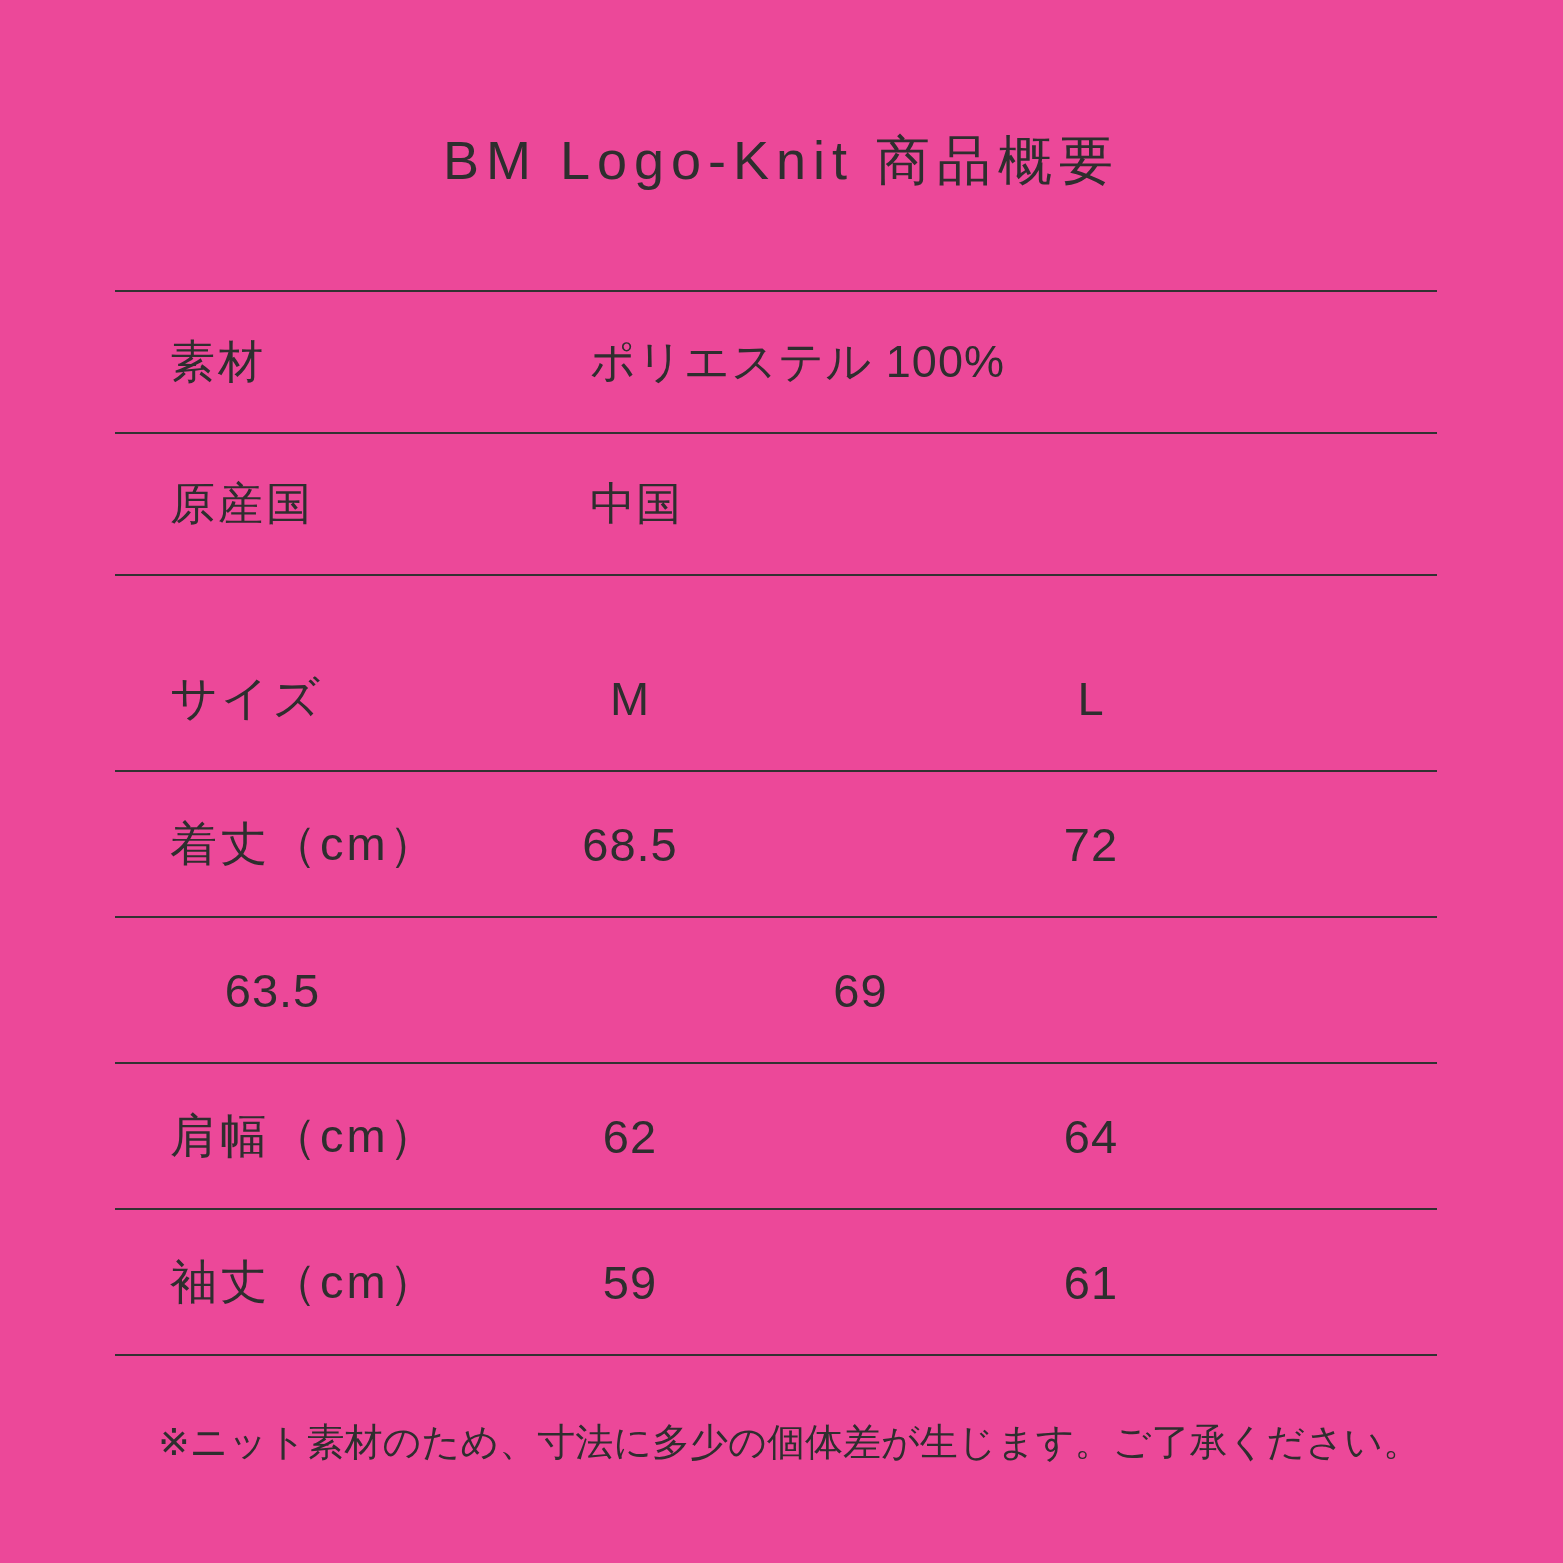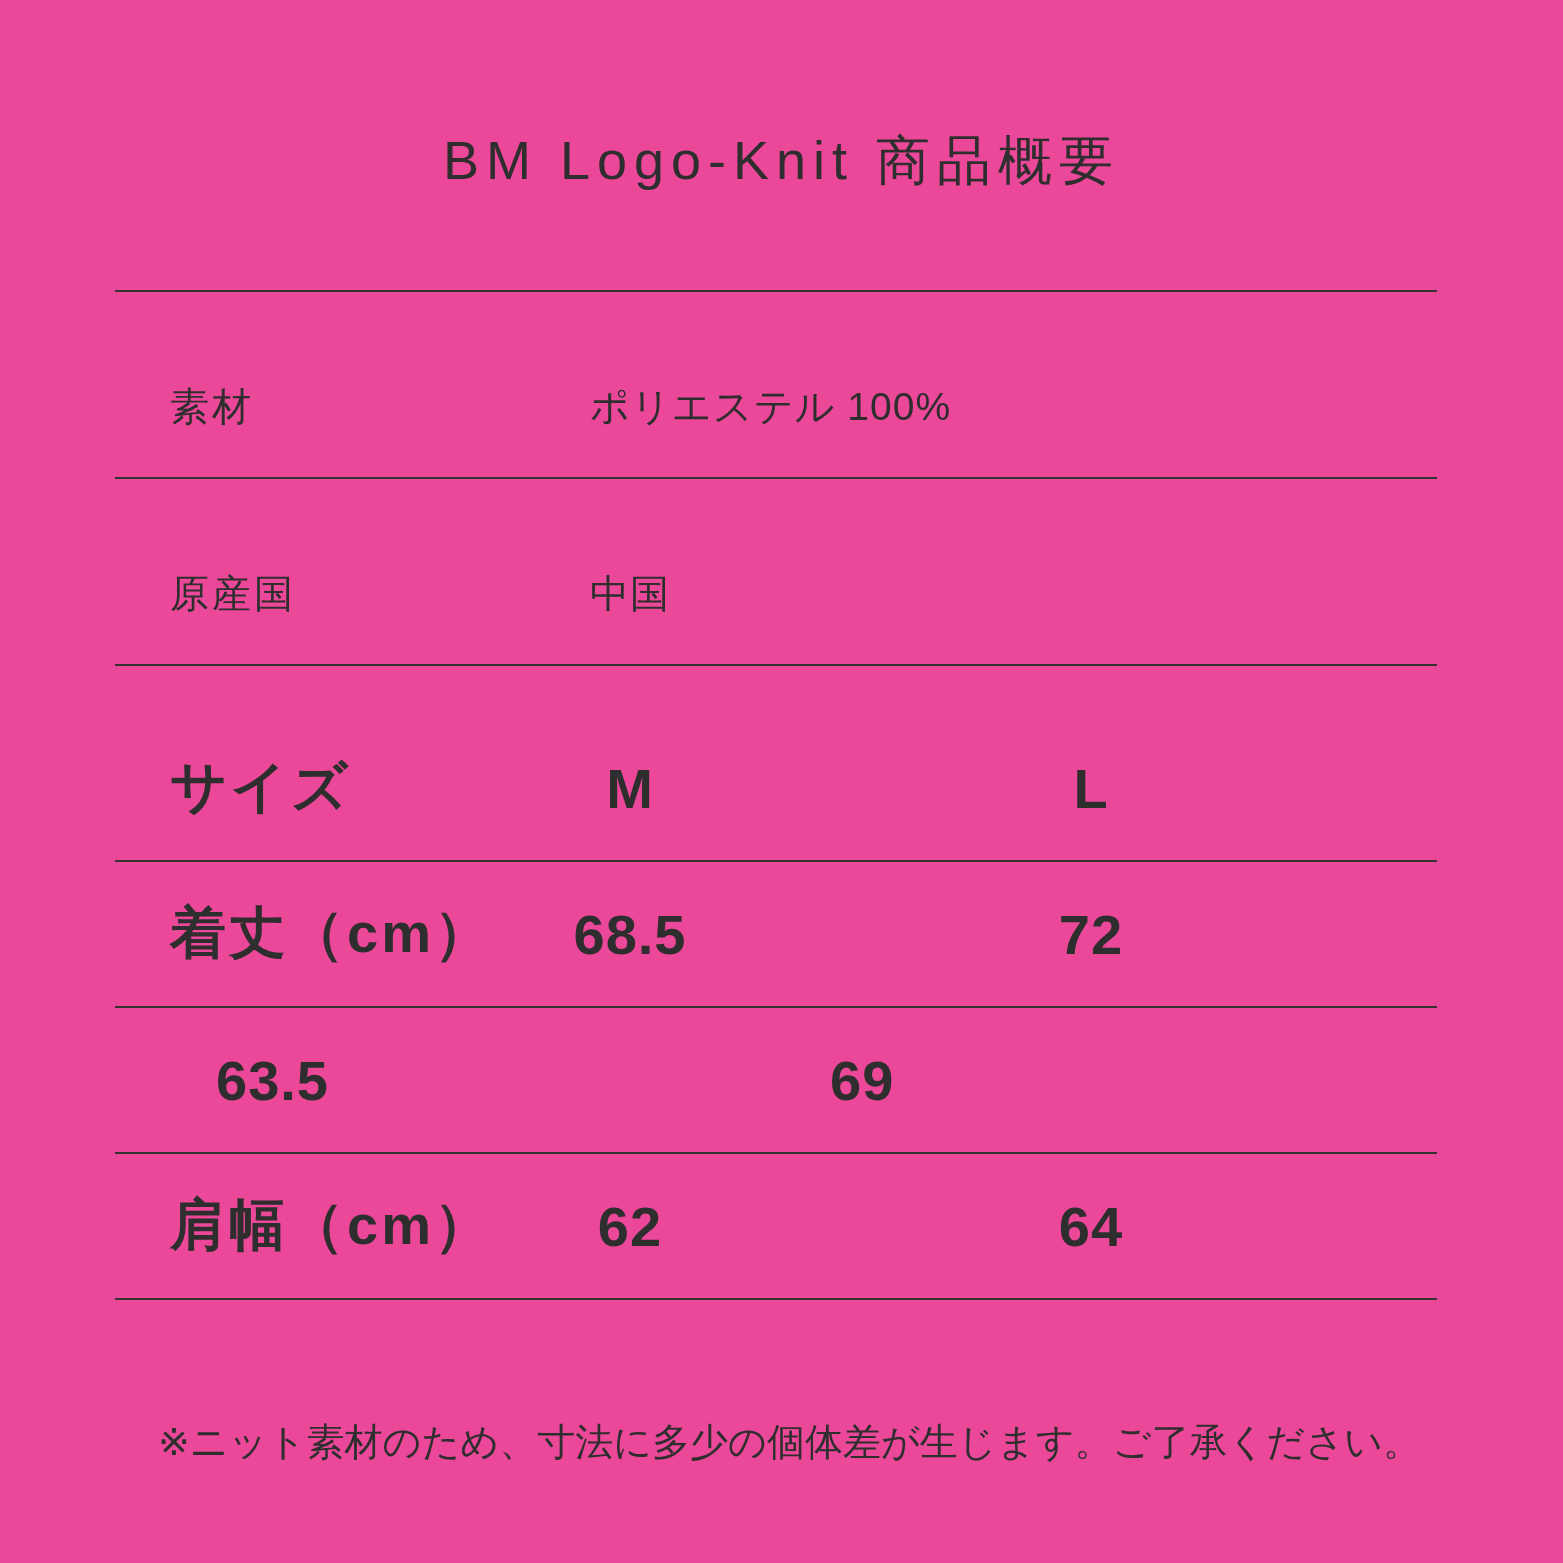--- a/index.html
+++ b/index.html
@@ -37,34 +37,32 @@
   }
   .info-table {
     border-top: 2px solid #323232;
   }
   .info-row {
     display: grid;
     grid-template-columns: 475px 1fr;
     align-items: center;
     height: 142px;
     border-bottom: 2px solid #323232;
-    font-size: 39px;
-    margin-top: 45px;
+    font-size: 45px;
   }
   .size-table {
     margin-top: 50px;
   }
   .size-row {
     display: grid;
     grid-template-columns: 315px 400px 61px 400px 1fr;
     align-items: center;
     height: 146px;
     border-bottom: 2px solid #323232;
-    font-size: 56px;
-    font-weight: bold;
+    font-size: 47px;
   }
   .row-label {
     padding-left: 55px;
     letter-spacing: 3px;
     white-space: nowrap;
   }
   .row-value {
     letter-spacing: 1px;
     white-space: nowrap;
   }
@@ -132,20 +130,27 @@
       </div>
 
       <div class="size-row">
         <div class="row-label">肩幅（cm）</div>
         <div class="cell-m">62</div>
         <div class="spacer"></div>
         <div class="cell-l">64</div>
         <div class="fill"></div>
       </div>
 
+      <div class="size-row">
+        <div class="row-label">袖丈（cm）</div>
+        <div class="cell-m">59</div>
+        <div class="spacer"></div>
+        <div class="cell-l">61</div>
+        <div class="fill"></div>
+      </div>
 
     </div>
 
   </div>
 
   <div class="footnote">※ニット素材のため、寸法に多少の個体差が生じます。ご了承ください。</div>
 
 </div>
 
 </body></html>

